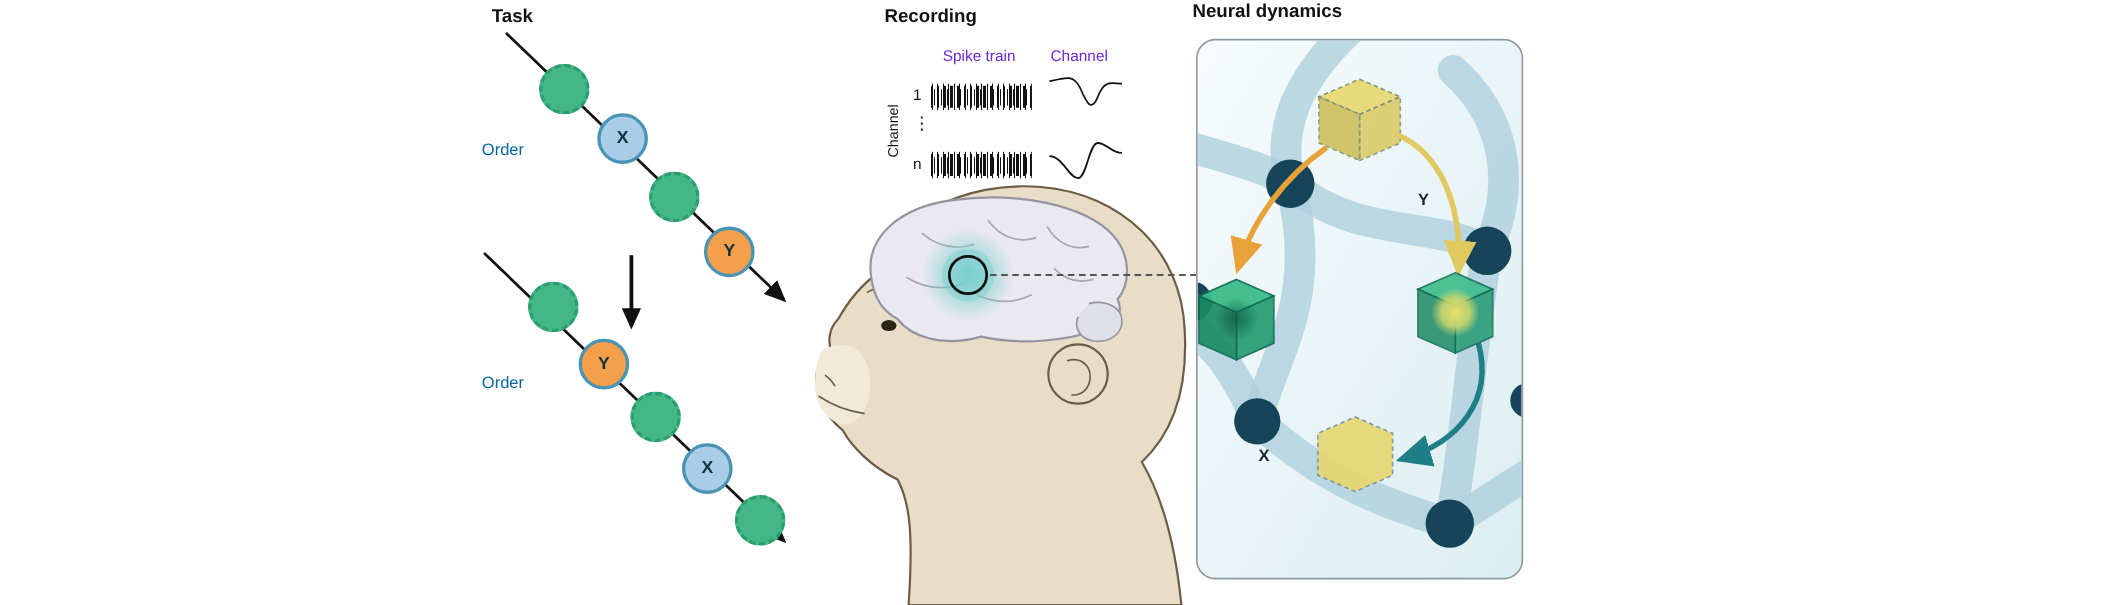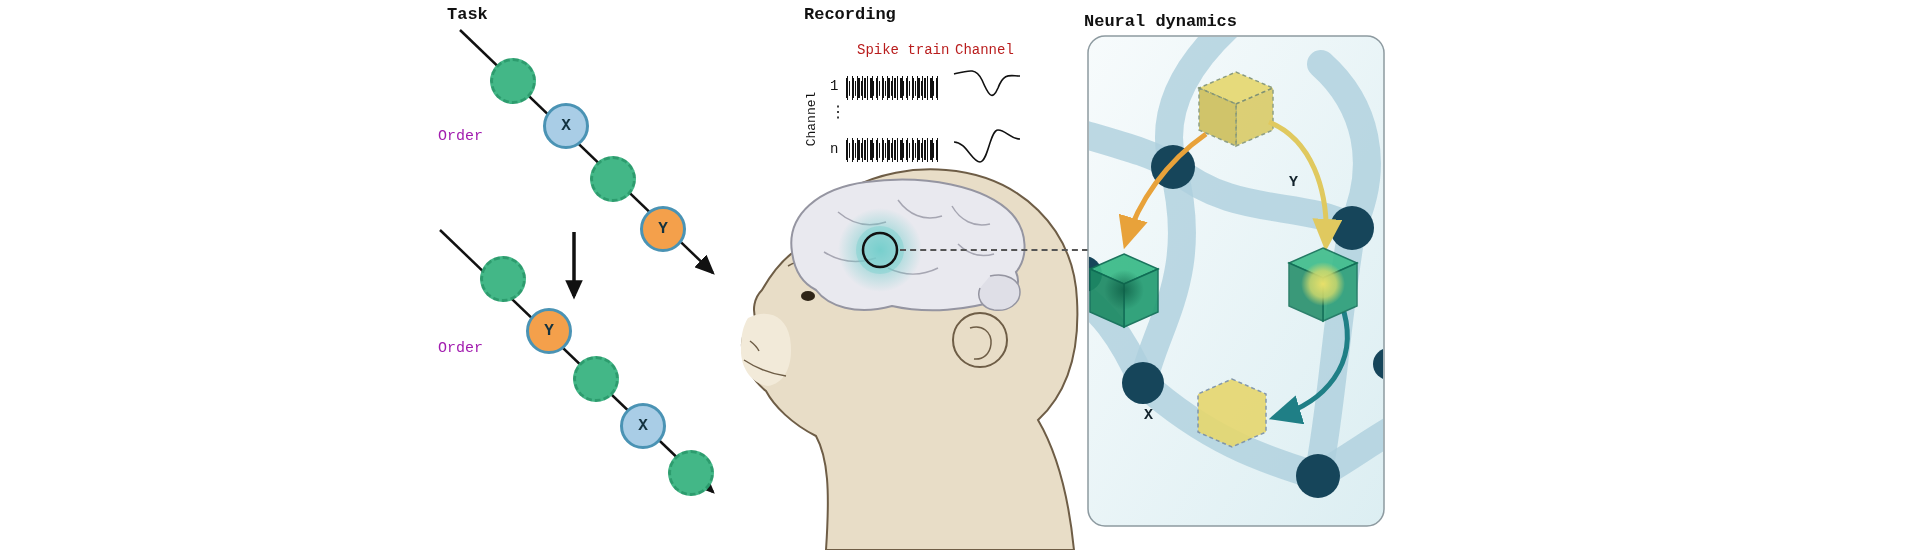--- a/index.html
+++ b/index.html
@@ -1,27 +1,27 @@
 <!DOCTYPE html>
 <html><head>
 <meta charset="utf-8">
 <style>
   html,body{margin:0;padding:0;background:#fff}
   .canvas{position:relative;width:1920px;height:550px;background:#fff;overflow:hidden;
-          font-family:Liberation Mono, monospace;color:#111}
+          font-family:Liberation Sans, sans-serif;color:#111}
   .abs{position:absolute}
   .title{position:absolute;font-weight:bold;font-size:17px;color:#111;white-space:nowrap}
-  .order{position:absolute;font-size:15px;color:#a21caf}
+  .order{position:absolute;font-size:15px;color:#0369a1}
   .circle{position:absolute;width:40px;height:40px;border-radius:50%;
           display:flex;align-items:center;justify-content:center;
           font-weight:bold;font-size:16px;color:#13323f}
   .c-green{background:#43b787;border:3px dashed #2d9c6e}
   .c-blue{background:#a9cde6;border:3px solid #4a93b4}
   .c-orange{background:#f4a04b;border:3px solid #4a93b4}
-  .small-label{position:absolute;font-size:14px;color:#b91c1c;white-space:nowrap}
+  .small-label{position:absolute;font-size:14px;color:#6d28d9;white-space:nowrap}
   .chan-num{position:absolute;font-size:14px;color:#111}
   .chan-dots{position:absolute;font-size:16px;color:#111;line-height:10px}
   .vlabel{position:absolute;width:64px;height:16px;font-size:13px;color:#111;text-align:center;
           transform:rotate(-90deg);transform-origin:center}
   .spikes{position:absolute;width:92px;height:24px;
     background:
       repeating-linear-gradient(90deg,#111 0 1px,transparent 1px 3px) center/100% 62% no-repeat,
       repeating-linear-gradient(90deg,transparent 0 1px,#111 1px 2px,transparent 2px 5px) center/100% 100% no-repeat,
       repeating-linear-gradient(90deg,#111 0 2px,transparent 2px 6px) center/100% 85% no-repeat;}
   .dashed-connector{position:absolute;border-top:2px dashed #555;height:0}
@@ -120,21 +120,21 @@
       <path d="M160,120 C176,128 194,128 210,120"></path>
       <path d="M230,96 C240,106 252,110 266,106"></path>
     </g>
     <circle cx="152" cy="102" r="42" fill="url(#tealGlow)"></circle>
     <circle cx="152" cy="102" r="24" fill="#7ad0cf" opacity="0.45"></circle>
     <circle cx="152" cy="102" r="17" fill="none" stroke="#111" stroke-width="2.5"></circle>
   </svg>
 
   <div class="dashed-connector" style="left:900px;top:249px;width:188px"></div>
 
-  <div class="title" style="left:1084px;top:12px">Neural dynamics</div>
+  <div class="title" style="left:1084px;top:0">Neural dynamics</div>
 
   <svg class="abs" style="left:1086px;top:34px" width="300" height="494" viewBox="0 0 300 494">
     <defs>
       <linearGradient id="panelbg" x1="0" y1="0" x2="1" y2="1">
         <stop offset="0" stop-color="#f7fbfc"></stop>
           <stop offset="1" stop-color="#dceef2"></stop>
       </linearGradient>
       <radialGradient id="greenGlow">
         <stop offset="0" stop-color="#0e5f46"></stop>
           <stop offset="1" stop-color="#0e5f46" stop-opacity="0"></stop>

